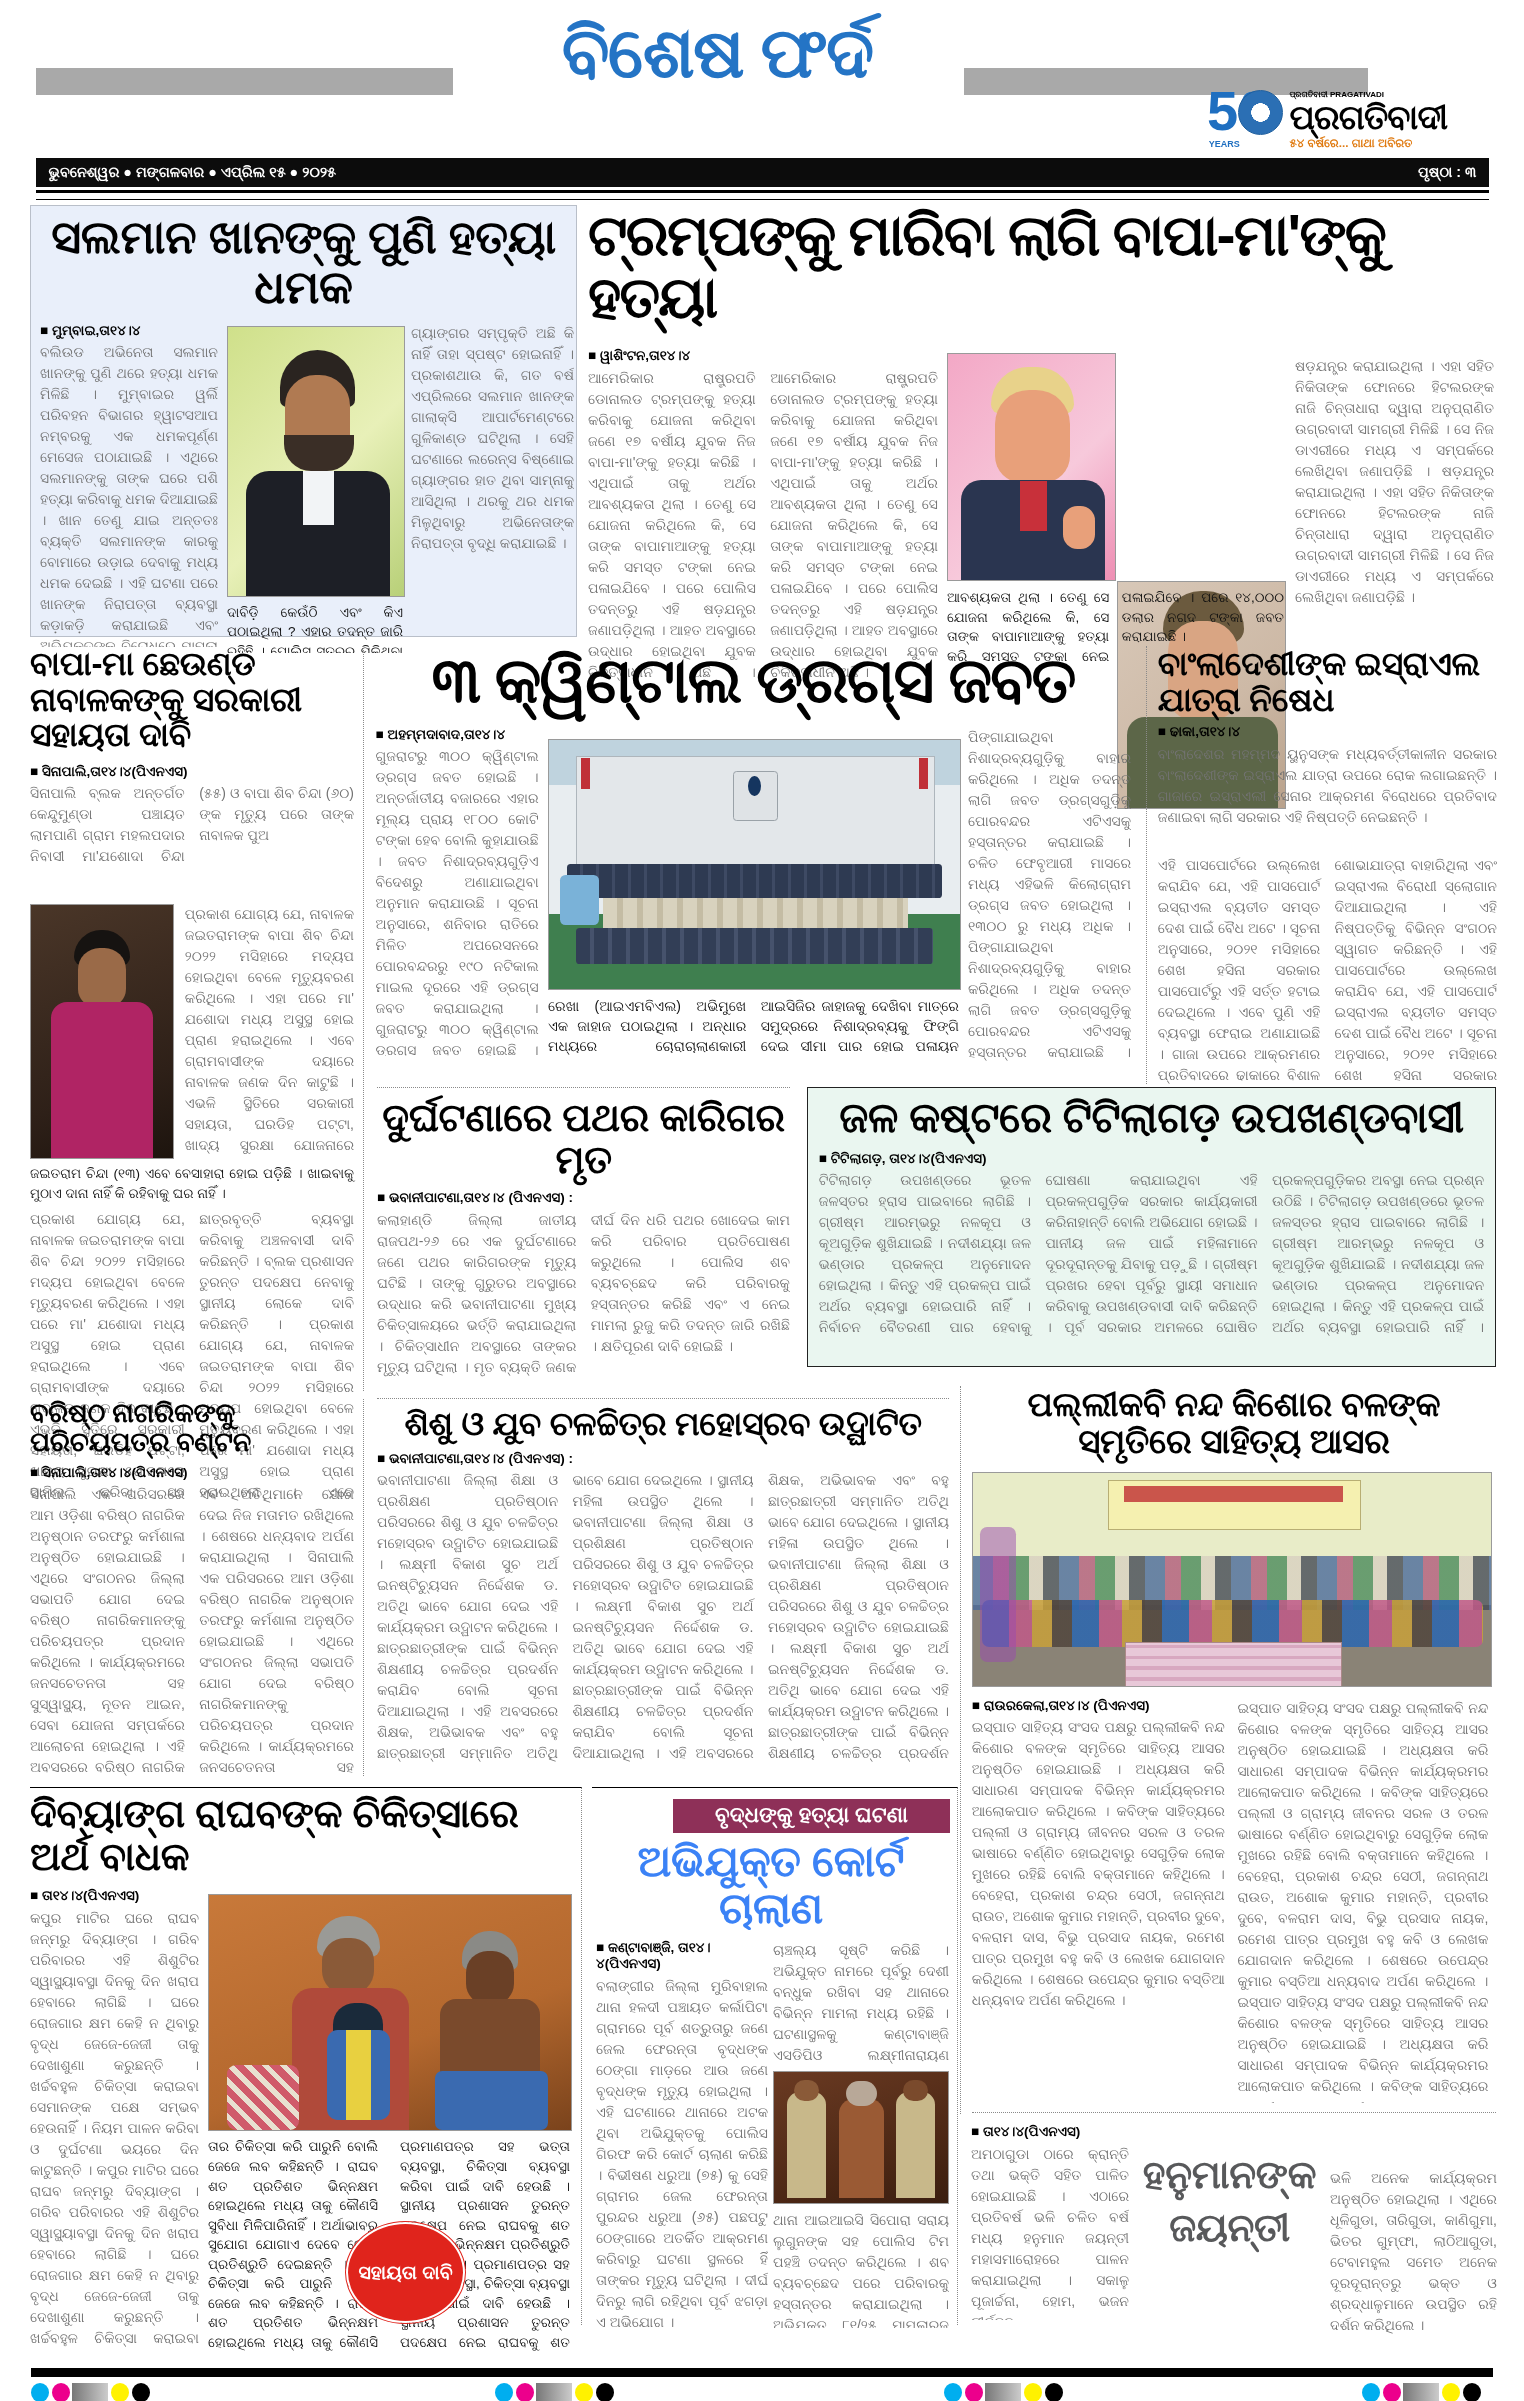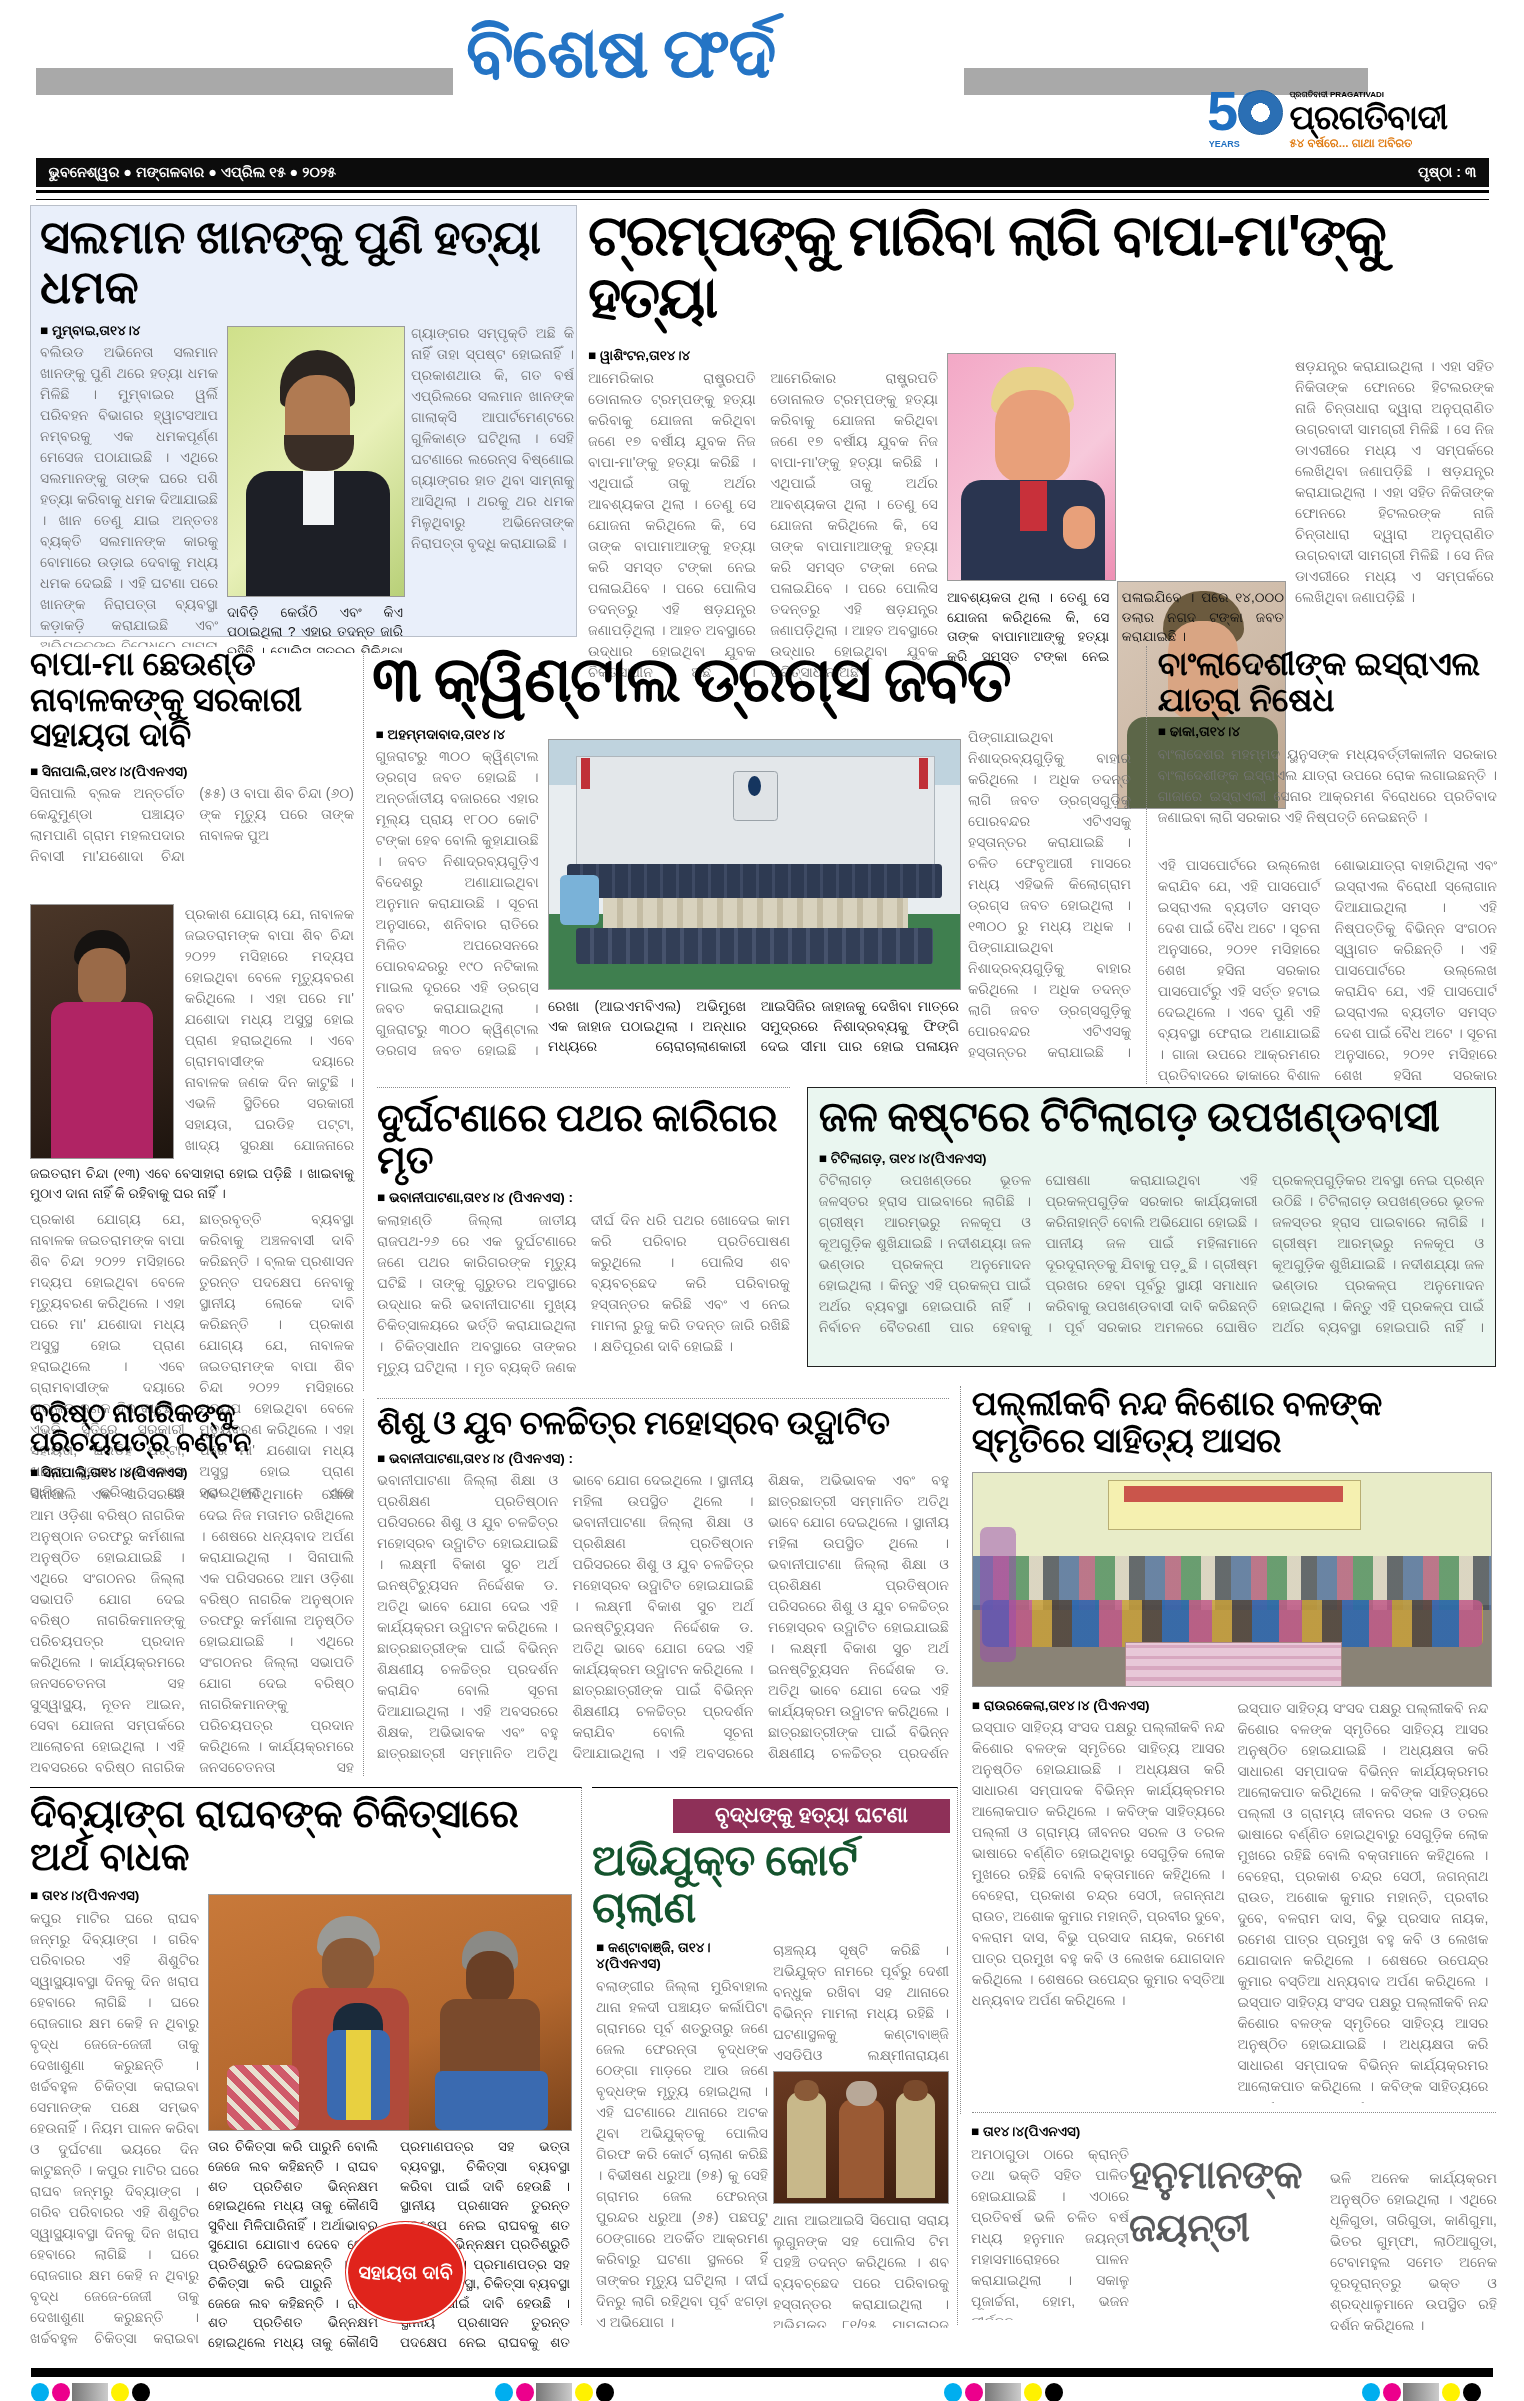--- a/index.html
+++ b/index.html
@@ -8,21 +8,21 @@
   .abs{position:absolute;}
   .hl{font-weight:bold;color:#000;line-height:1.08;letter-spacing:-0.4px;}
   .byline{font-weight:bold;font-size:13.5px;color:#000;margin-bottom:3.6px;}
   .body{font-size:14px;line-height:1.5;text-align:justify;color:#737373;overflow:hidden;}
   .c2{column-count:2;column-gap:14.4px;}
   .c3{column-count:3;column-gap:14.4px;}
   .ph{position:relative;border:0.9px solid #9a9a9a;overflow:hidden;}
   .dot-h{border-top:0.9px dotted #8a8a8a;}
   .rule{background:#000;}
   .cap{font-size:13.5px;line-height:1.45;text-align:justify;}
-  .center{text-align:left;font-family:Liberation Serif, serif;}
+  .center{text-align:center;}
 </style>
 </head>
 <body>
 
 <div id="page">
 
   <div class="abs" style="left:36px;top:68px;width:417px;height:27px;background:#a9a9a9;"></div>
   <div class="abs" style="left:964px;top:68px;width:404px;height:27px;background:#a9a9a9;"></div>
 
   <div class="abs hl center" style="left:466px;top:16px;width:502px;font-size:70px;color:#2474c5;letter-spacing:-1.8px;">ବିଶେଷ ଫର୍ଦ</div>
@@ -217,21 +217,21 @@
                   border-radius:50%;display:flex;align-items:center;justify-content:center;text-align:center;">
         <span style="color:#fff;font-weight:bold;font-size:19px;line-height:1.2;padding:0 7.2px;">ସହାୟତା ଦାବି</span>
       </div>
     </div>
   </div>
 
   <div class="abs" style="left:592px;top:1787px;width:366px;height:538px;border-top:1.8px solid #000;box-sizing:border-box;padding-top:10.8px;border-right:0.9px dotted #8a8a8a;padding-right:7.2px;">
     <div style="margin-left:81px;background:#8e3058;color:#fff;font-weight:bold;font-size:21.5px;text-align:center;padding:4.5px 0;">
       <span>ବୃଦ୍ଧଙ୍କୁ ହତ୍ୟା ଘଟଣା</span>
     </div>
-    <div class="hl center" style="font-size:43px;color:#14532d;margin-top:5.4px;">ଅଭିଯୁକ୍ତ କୋର୍ଟ ଚାଲାଣ</div>
+    <div class="hl center" style="font-size:43px;color:#3b82f6;margin-top:5.4px;">ଅଭିଯୁକ୍ତ କୋର୍ଟ ଚାଲାଣ</div>
     <div style="position:relative;margin-top:9px;height:391px;">
       <div class="abs" style="left:4px;top:0;width:172px;">
         <div class="byline">■ କଣ୍ଟାବାଞ୍ଜି, ତା୧୪।୪(ପିଏନଏସ)</div>
         <div class="body" style="height:366px;">ବଲାଙ୍ଗୀର ଜିଲ୍ଲା ମୁରିବାହାଲ ଥାନା ହଳଦୀ ପଞ୍ଚାୟତ କର୍ଲାପିଟା ଗ୍ରାମରେ ପୂର୍ବ ଶତ୍ରୁତାରୁ ଜଣେ ଜେଲ ଫେରନ୍ତା ବୃଦ୍ଧଙ୍କ ଠେଙ୍ଗା ମାଡ଼ରେ ଆଉ ଜଣେ ବୃଦ୍ଧଙ୍କ ମୃତ୍ୟୁ ହୋଇଥିଲା । ଏହି ଘଟଣାରେ ଥାନାରେ ଅଟକ ଥିବା ଅଭିଯୁକ୍ତକୁ ପୋଲିସ ଗିରଫ କରି କୋର୍ଟ ଚାଲାଣ କରିଛି । ବିଭୀଷଣ ଧରୁଆ (୭୫) କୁ ସେହି ଗ୍ରାମର ଜେଲ ଫେରନ୍ତା ପୁରନ୍ଦର ଧରୁଆ (୬୫) ପଛପଟୁ ଠେଙ୍ଗାରେ ଅତର୍କିତ ଆକ୍ରମଣ କରିବାରୁ ଘଟଣା ସ୍ଥଳରେ ହିଁ ତାଙ୍କର ମୃତ୍ୟୁ ଘଟିଥିଲା । ଦୀର୍ଘ ଦିନରୁ ଲାଗି ରହିଥିବା ପୂର୍ବ ଝଗଡ଼ା ଏ ଅଭିଯୋଗ ।</div>
       </div>
       <div class="abs" style="left:181px;top:0;width:176px;">
         <div class="body" style="height:126px;">ଚାଞ୍ଚଲ୍ୟ ସୃଷ୍ଟି କରିଛି । ଅଭିଯୁକ୍ତ ନାମରେ ପୂର୍ବରୁ ଦେଶୀ ବନ୍ଧୁକ ରଖିବା ସହ ଥାନାରେ ବିଭିନ୍ନ ମାମଲା ମଧ୍ୟ ରହିଛି । ଘଟଣାସ୍ଥଳକୁ କଣ୍ଟାବାଞ୍ଜି ଏସଡିପିଓ ଲକ୍ଷ୍ମୀନାରାୟଣ ମାରାଣ୍ଡି, ମୁରିବାହାଲ</div>
         <div class="ph" style="margin-top:5.4px;width:174px;height:131px;background:linear-gradient(160deg,#6a3a22,#4a2614 70%,#3a1e10);">
           <div style="position:absolute;left:12.6px;top:20px;width:39px;height:106px;background:#c8b88a;border-radius:12.6px 12.6px 0 0;"></div>
           <div style="position:absolute;left:20px;top:7.2px;width:25px;height:21.5px;background:#8a5a38;border-radius:10.8px;"></div>

